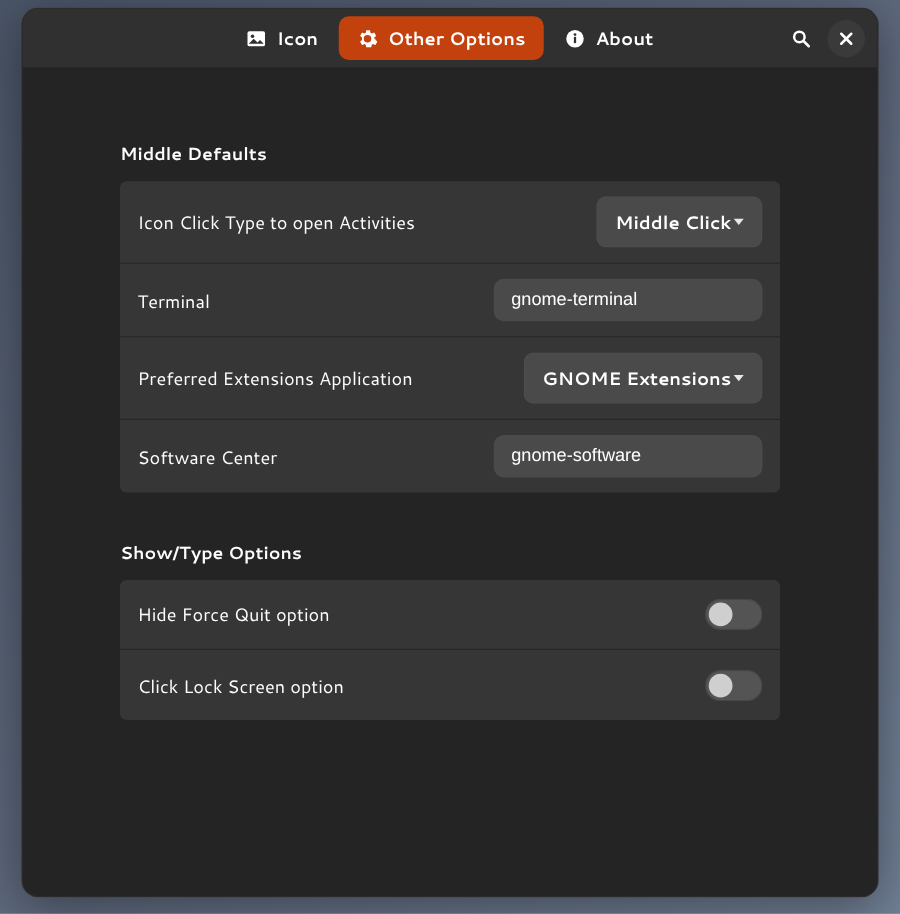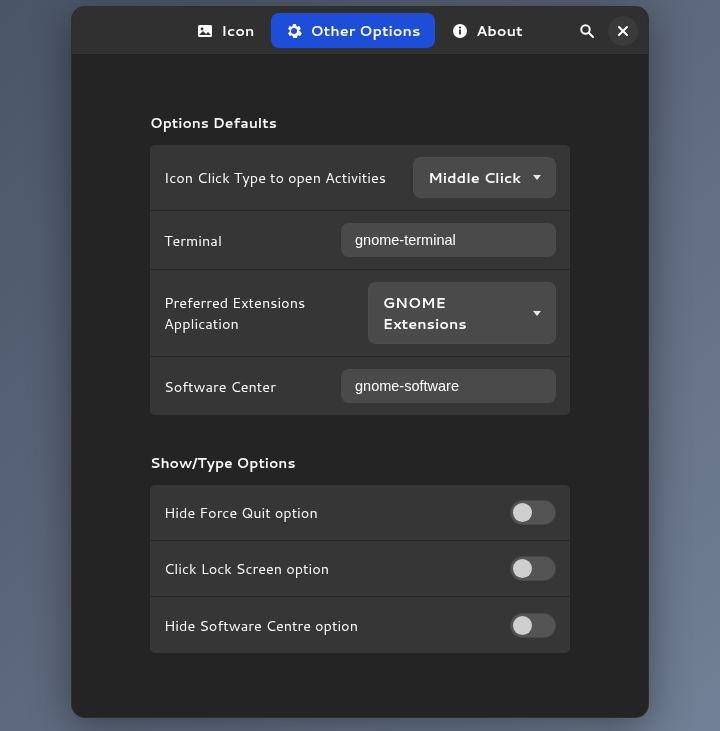--- a/index.html
+++ b/index.html
@@ -6,21 +6,21 @@
   html, body { width: 720px; height: 731px; }
   body {
     font-family: -apple-system, "Segoe UI", Cantarell, Ubuntu, Roboto, sans-serif;
     background: linear-gradient(135deg, #4a5568 0%, #5a6478 40%, #718096 100%);
     display: flex;
     align-items: flex-start;
     justify-content: center;
     overflow: hidden;
   }
   .window {
-    width: 578px;
+    width: 686px;
     height: 712px;
     margin-top: 6px;
     background: #242424;
     border-radius: 14px;
     box-shadow: 0 8px 40px rgba(0,0,0,0.4);
     overflow: hidden;
     display: flex;
     flex-direction: column;
     border: 1px solid rgba(255,255,255,0.05);
   }
@@ -42,21 +42,21 @@
     display: flex;
     align-items: center;
     gap: 8px;
     padding: 7px 15px;
     border-radius: 8px;
     color: #fff;
     font-size: 14.5px;
     font-weight: 600;
     cursor: pointer;
   }
-  .tab.active { background: #1d4ed8; }
+  .tab.active { background: #c2410c; }
   .tab svg, .hbtn svg { width: 16px; height: 16px; fill: #fff; display: block; }
   .header-right { flex: 1; display: flex; justify-content: flex-end; align-items: center; gap: 6px; }
   .hbtn {
     width: 30px; height: 30px; border-radius: 50%;
     display: flex; align-items: center; justify-content: center;
     cursor: pointer;
   }
   .hbtn.close { background: #3a3a3a; }
   .content {
     flex: 1;
@@ -87,21 +87,20 @@
   .row-label {
     font-size: 14.5px;
     color: #fdfdfd;
   }
   .dropdown {
     background: #4a4a4a;
     border-radius: 8px;
     padding: 9px 14px;
     display: flex;
     align-items: center;
-    gap: 10px;
     font-size: 14.5px;
     font-weight: 600;
     color: #fff;
     cursor: pointer;
     border: 1px solid rgba(255,255,255,0.02);
   }
   .dropdown .arrow {
     width: 0; height: 0;
     border-left: 4px solid transparent;
     border-right: 4px solid transparent;
@@ -188,21 +187,21 @@
               <line x1="4" y1="4" x2="12" y2="12" stroke="#fff" stroke-width="2" stroke-linecap="round"></line>
               <line x1="12" y1="4" x2="4" y2="12" stroke="#fff" stroke-width="2" stroke-linecap="round"></line>
             </svg>
         </span>
       </div>
     </div>
   </div>
 
   <div class="content">
 
-    <div class="section-title">Options Defaults</div>
+    <div class="section-title">Middle Defaults</div>
     <div class="group">
 
       <div class="row">
         <div class="row-label">Icon Click Type to open Activities</div>
         <div class="dropdown">
           <span>Middle Click</span>
           <span class="arrow"></span>
         </div>
       </div>
 
@@ -237,23 +236,17 @@
           </div>
       </div>
 
       <div class="row">
         <div class="row-label">Click Lock Screen option</div>
         <div class="toggle">
             <div class="knob"></div>
           </div>
       </div>
 
-      <div class="row">
-        <div class="row-label">Hide Software Centre option</div>
-        <div class="toggle">
-            <div class="knob"></div>
-          </div>
-      </div>
 
     </div>
 
   </div>
 </div>
 
 </body></html>

